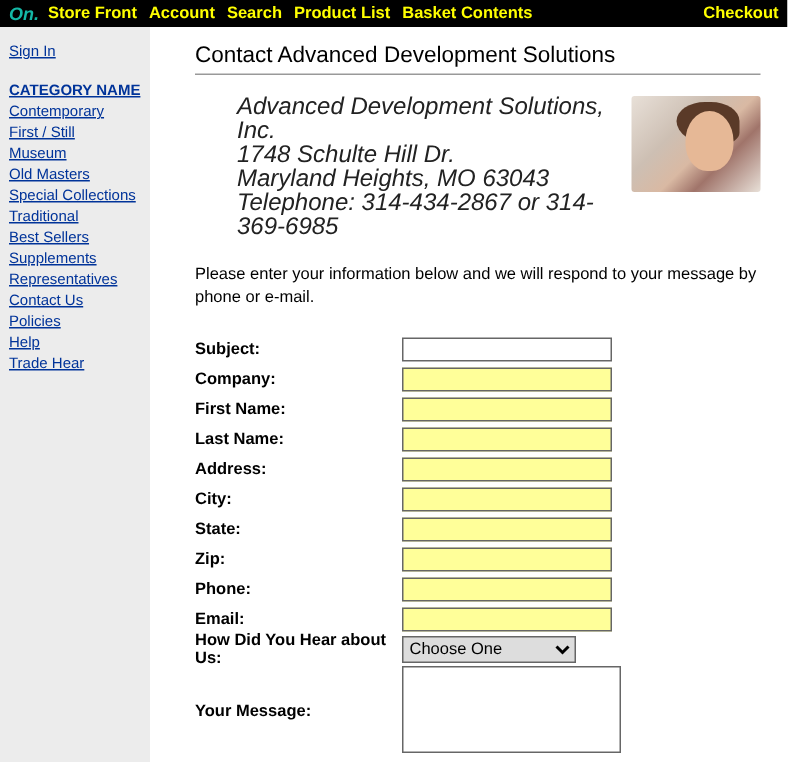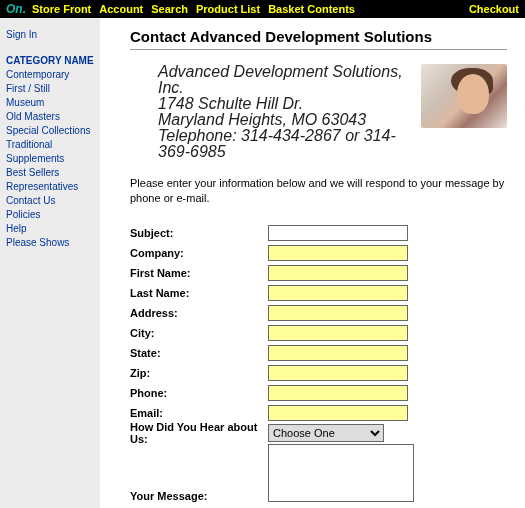--- a/index.html
+++ b/index.html
@@ -36,33 +36,34 @@
   }
   .sidebar {
     width: 100px;
     background: #ececec;
     padding: 10px 6px;
     min-height: 490px;
   }
   .sidebar a {
     display: block;
     color: #003399;
+    text-decoration: underline;
     font-size: 10px;
     line-height: 14px;
     cursor: pointer;
   }
   .sidebar .signin { margin-bottom: 12px; }
   .sidebar .cat-title { font-weight: bold; }
   .main {
     flex: 1;
     padding: 10px 18px 20px 30px;
   }
   .main h1 {
     font-size: 15px;
-    font-weight: bold;
+    font-weight: normal;
     margin: 0 0 4px 0;
   }
   .hr { border: none; border-top: 1px solid #999; margin: 0 0 14px 0; }
   .company-block {
     display: flex;
     align-items: flex-start;
     margin-bottom: 16px;
   }
   .company-text {
     font-style: italic;
@@ -121,21 +122,21 @@
   .form-row input.plain { background: #fff; }
   .form-row select {
     width: 116px;
     height: 18px;
     font-size: 11px;
     border: 1px solid #666;
     background: #ddd;
   }
   .msg-row {
     display: flex;
-    align-items: flex-end;
+    align-items: center;
     margin-bottom: 12px;
   }
   .msg-row .lbl {
     width: 138px;
     font-weight: bold;
     font-size: 11px;
     padding-top: 2px;
   }
   .msg-row textarea {
     width: 146px;
@@ -178,27 +179,27 @@
 <div class="page">
   <div class="sidebar">
     <a class="signin">Sign In</a>
     <a class="cat-title">CATEGORY  NAME</a>
     <a>Contemporary</a>
     <a>First / Still</a>
     <a>Museum</a>
     <a>Old Masters</a>
     <a>Special Collections</a>
     <a>Traditional</a>
+    <a>Best Sellers</a>
     <a>Supplements</a>
-    <a>Best Sellers</a>
     <a>Representatives</a>
     <a>Contact Us</a>
     <a>Policies</a>
     <a>Help</a>
-    <a>Please Shows</a>
+    <a>Trade Hear</a>
   </div>
 
   <div class="main">
     <h1>Contact Advanced Development Solutions</h1>
     <hr class="hr">
 
     <div class="company-block">
       <div class="company-text">
         <div>Advanced Development Solutions, Inc.</div>
         <div>1748 Schulte Hill Dr.</div>

